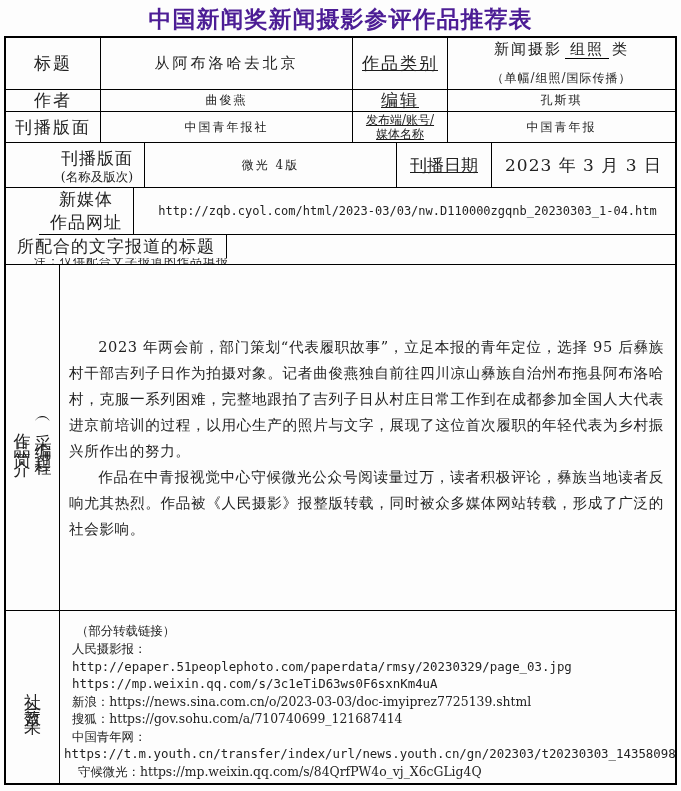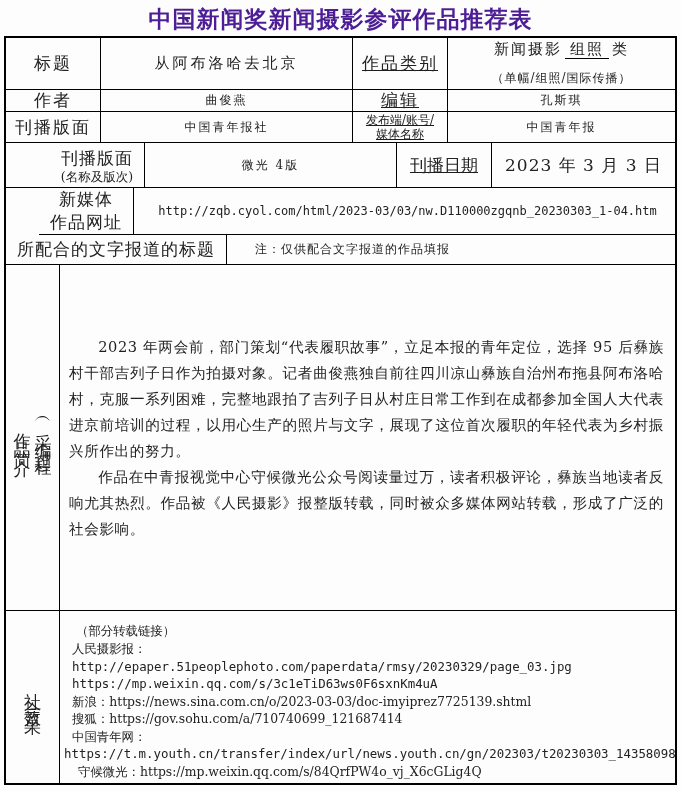--- a/index.html
+++ b/index.html
@@ -25,21 +25,21 @@
     align-items:center; justify-content:center; overflow:hidden;
   }
   .cell:last-child { border-right:none; }
   .w111 { width:95px; flex:none; }
   .w252 { width:252px; flex:none; }
   .w95  { width:95px;  flex:none;text-decoration:underline; }
   .w221 { width:221px; flex:none; }
   .w54  { width:54px;  flex:none; }
   .grow { flex:1; }
   .h52 { height:52px; } .h22 { height:22px; } .h31 { height:31px; }
-  .h45 { height:45px;padding-left:44px; } .h47 { height:47px;margin-left:33px; } .h30 { height:30px; }
+  .h45 { height:45px;padding-left:44px; } .h47 { height:47px;margin-left:33px; } .h30 { height:30px;flex-direction:column; }
   .h346 { height:346px; } .h172 { height:172px; }
   .lab { font-size:17px; letter-spacing:2px; color:#222; }
   .lab-sm { font-size:12px; letter-spacing:0; line-height:14px; text-align:center; color:#222; }
   .val-sm { font-size:12px; letter-spacing:2px; color:#222; }
   .val-md { font-size:15px; letter-spacing:3px; color:#222; }
   .val-date { font-size:17px; letter-spacing:1px; color:#222; }
   .cat-line1 { font-size:15px; letter-spacing:2px; color:#222; }
   .cat-underl { border-bottom:1px solid #000; padding:0 5px; margin:0 3px; }
   .cat-line2 { font-size:12px; letter-spacing:1px; margin-top:11px; color:#222; }
   .url-mono { font-family:"DejaVu Sans Mono","Liberation Mono",monospace; font-size:12px; letter-spacing:0; color:#222; }

